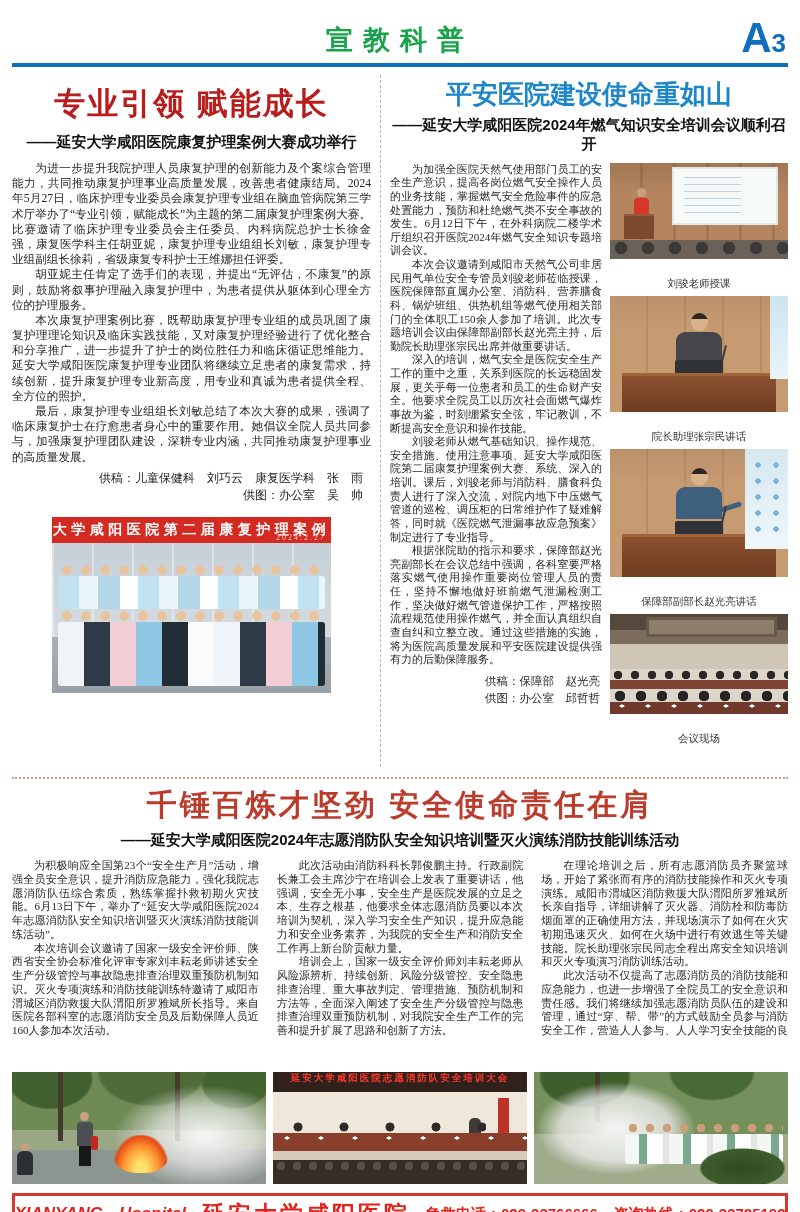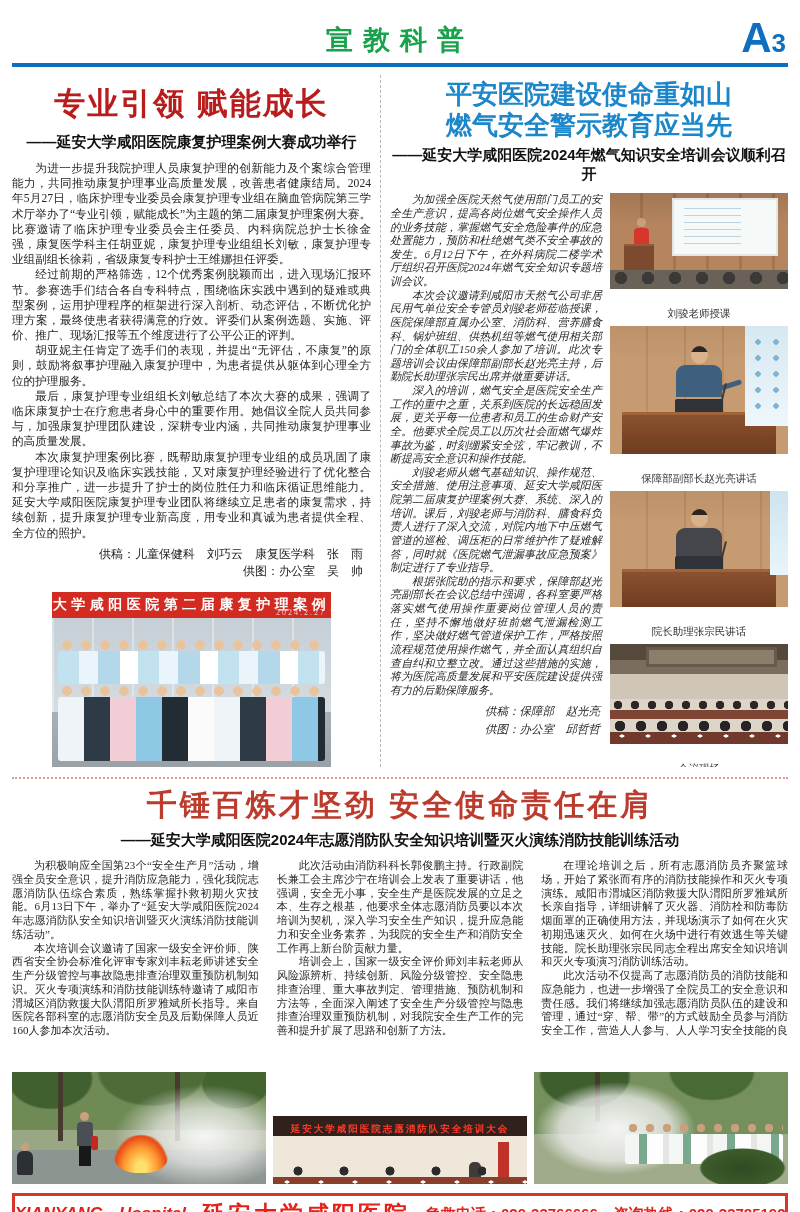--- a/index.html
+++ b/index.html
@@ -48,21 +48,21 @@
   .prow-back .bodies { height:33px; border-radius:3px;
     background: repeating-linear-gradient(90deg,#c2e2f0 0 21px,#e9f5fb 21px 40px,#b4d8ea 40px 62px,#ffffff 62px 80px); }
   .prow-front { top:66px; }
   .prow-front .bodies { height:64px; border-radius:3px;
     background: repeating-linear-gradient(90deg,#eef4f7 0 26px,#2e3b46 26px 52px,#f3cdd6 52px 78px,#8ec8e4 78px 104px,#222c35 104px 130px,#fbfbfb 130px 156px); }
 
   
   .t2 { font-family:"Liberation Sans","DejaVu Sans",sans-serif; font-weight:bold;
     font-size:26px; color:#1b86c9; text-align:center; line-height:1.18; margin:4px 0 6px; }
   .gas-row { display:flex; gap:8px; margin-top:2px; }
-  .gas-text { width:212px; font-size:11px; line-height:1.24;font-style:italic; }
+  .gas-text { width:212px; font-size:11px; line-height:1.24; }
   .gas-text p { margin:0; text-align:justify; text-indent:2em; }
   .gas-credits { margin-top:6px; text-align:right; font-size:11.5px; line-height:1.5; padding-right:2px; }
   .gas-photos { flex:1; display:flex; flex-direction:column; }
   .gas-photos figure { margin:0; }
   .cap { text-align:center; font-size:10.5px; color:#333; padding:18px 0 5px; }
 
   .rscene { position:relative; overflow:hidden; }
   .wood { background: linear-gradient(rgba(0,0,0,.10), rgba(0,0,0,0) 34%),
           repeating-linear-gradient(90deg,#b5855f 0 30px,#a5754f 30px 33px); }
   .wood-light { background: linear-gradient(rgba(0,0,0,.06), rgba(0,0,0,0) 30%),
@@ -140,21 +140,21 @@
   .fireL { position:absolute; left:40%; bottom:10%; width:54px; height:38px; border-radius:50% 50% 42% 42%;
     background: radial-gradient(ellipse at 50% 88%, #ffe06a 14%, #ff9630 45%, #e64a17 68%, rgba(180,40,10,0) 75%); }
   .fmanL { position:absolute; left:25%; bottom:16%; width:18px; }
   .fmanL .h { width:9px; height:9px; border-radius:50%; background:#caa07c; margin:0 auto; }
   .fmanL .b { width:16px; height:24px; background:#4a4f55; border-radius:4px 4px 0 0; margin:1px auto 0; }
   .fmanL .l { width:12px; height:20px; background:#17181a; margin:0 auto; }
   .extL { position:absolute; left:31%; bottom:30%; width:7px; height:14px; background:#c4281e; border-radius:2px; }
   .fman2L { position:absolute; left:2%; bottom:8%; width:16px; height:24px; background:#2c2f33; border-radius:6px 6px 2px 2px; }
   .fman2L::before { content:""; position:absolute; top:-8px; left:4px; width:8px; height:8px; border-radius:50%; background:#caa07c; }
 
-  .ledM { height:20px; background:#30211d; display:flex; align-items:flex-end; justify-content:center; overflow:hidden;margin-top:44px; }
+  .ledM { height:20px; background:#30211d; display:flex; align-items:flex-start; justify-content:center; overflow:hidden; }
   .ledM span { color:#ff3a2a; font-family:"Liberation Sans","DejaVu Sans",sans-serif; font-weight:bold;
     font-size:9.5px; letter-spacing:2px; white-space:nowrap; }
   .hallM { position:relative; height:92px;
     background: linear-gradient(180deg,#efe8da 0 46%, #e0d7c6 46% 60%, #d5cbb9 60%); }
   .flagM { position:absolute; right:7%; top:6%; width:11px; height:42%; background:#c03127; }
   .hrowM { position:absolute; top:32%; left:6%; right:16%; height:12px;
     background: radial-gradient(circle at 10px 6px, #2c2a2a 4.2px, rgba(0,0,0,0) 4.8px);
     background-size:46px 12px; background-repeat:repeat-x; }
   .tableM { position:absolute; top:45%; left:0; right:0; height:19%; background:#8a3f2c; }
   .tableM::after { content:""; position:absolute; inset:0;
@@ -201,24 +201,23 @@
   </div>
   <div class="blue-rule"></div>
 
   <div class="top-section">
 
     <div class="col-left">
       <h1 class="t1">专业引领  赋能成长</h1>
       <div class="sub">——延安大学咸阳医院康复护理案例大赛成功举行</div>
       <div class="body1">
         <p>为进一步提升我院护理人员康复护理的创新能力及个案综合管理能力，共同推动康复护理事业高质量发展，改善患者健康结局。2024年5月27日，临床护理专业委员会康复护理专业组在脑血管病院第三学术厅举办了“专业引领，赋能成长”为主题的第二届康复护理案例大赛。比赛邀请了临床护理专业委员会主任委员、内科病院总护士长徐金强，康复医学科主任胡亚妮，康复护理专业组组长刘敏，康复护理专业组副组长徐莉，省级康复专科护士王维娜担任评委。</p>
-        <p>经过前期的严格筛选，12个优秀案例脱颖而出，进入现场汇报环节。参赛选手们结合各自专科特点，围绕临床实践中遇到的疑难或典型案例，运用护理程序的框架进行深入剖析、动态评估，不断优化护理方案，最终使患者获得满意的疗效。评委们从案例选题、实施、评价、推广、现场汇报等五个维度进行了公平公正的评判。</p>
         <p>胡亚妮主任肯定了选手们的表现，并提出“无评估，不康复”的原则，鼓励将叙事护理融入康复护理中，为患者提供从躯体到心理全方位的护理服务。</p>
+        <p>本次康复护理案例比赛，既帮助康复护理专业组的成员巩固了康复护理理论知识及临床实践技能，又对康复护理经验进行了优化整合和分享推广，进一步提升了护士的岗位胜任力和临床循证思维能力。延安大学咸阳医院康复护理专业团队将继续立足患者的康复需求，持续创新，提升康复护理专业新高度，用专业和真诚为患者提供全程、全方位的照护。</p>
         <p>最后，康复护理专业组组长刘敏总结了本次大赛的成果，强调了临床康复护士在疗愈患者身心中的重要作用。她倡议全院人员共同参与，加强康复护理团队建设，深耕专业内涵，共同推动康复护理事业的高质量发展。</p>
-        <p>本次康复护理案例比赛，既帮助康复护理专业组的成员巩固了康复护理理论知识及临床实践技能，又对康复护理经验进行了优化整合和分享推广，进一步提升了护士的岗位胜任力和临床循证思维能力。延安大学咸阳医院康复护理专业团队将继续立足患者的康复需求，持续创新，提升康复护理专业新高度，用专业和真诚为患者提供全程、全方位的照护。</p>
       </div>
       <div class="credits">
         <div>供稿：儿童保健科　刘巧云　康复医学科　张　雨</div>
         <div>供图：办公室　吴　帅</div>
       </div>
 
       <figure class="photo">
         <div class="p1-banner">
           <span class="btxt">延安大学咸阳医院第二届康复护理案例大赛</span>
           <span class="bdate">2024.2.27</span>
@@ -233,21 +232,20 @@
             <div class="bodies"></div>
 
           </div>
         </div>
       </figure>
     </div>
 
     <div class="col-right">
       <h1 class="t2">
         <span>平安医院建设使命重如山</span><br>
-        <span>燃气安全警示教育应当先</span>
       </h1>
       <div class="sub">——延安大学咸阳医院2024年燃气知识安全培训会议顺利召开</div>
 
       <div class="gas-row">
         <div class="gas-text">
           <p>为加强全医院天然气使用部门员工的安全生产意识，提高各岗位燃气安全操作人员的业务技能，掌握燃气安全危险事件的应急处置能力，预防和杜绝燃气类不安全事故的发生。6月12日下午，在外科病院二楼学术厅组织召开医院2024年燃气安全知识专题培训会议。</p>
           <p>本次会议邀请到咸阳市天然气公司非居民用气单位安全专管员刘骏老师莅临授课，医院保障部直属办公室、消防科、营养膳食科、锅炉班组、供热机组等燃气使用相关部门的全体职工150余人参加了培训。此次专题培训会议由保障部副部长赵光亮主持，后勤院长助理张宗民出席并做重要讲话。</p>
           <p>深入的培训，燃气安全是医院安全生产工作的重中之重，关系到医院的长远稳固发展，更关乎每一位患者和员工的生命财产安全。他要求全院员工以历次社会面燃气爆炸事故为鉴，时刻绷紧安全弦，牢记教训，不断提高安全意识和操作技能。</p>
           <p>刘骏老师从燃气基础知识、操作规范、安全措施、使用注意事项、延安大学咸阳医院第二届康复护理案例大赛、系统、深入的培训。课后，刘骏老师与消防科、膳食科负责人进行了深入交流，对院内地下中压燃气管道的巡检、调压柜的日常维护作了疑难解答，同时就《医院燃气泄漏事故应急预案》制定进行了专业指导。</p>
           <p>根据张院助的指示和要求，保障部赵光亮副部长在会议总结中强调，各科室要严格落实燃气使用操作重要岗位管理人员的责任，坚持不懈地做好班前燃气泄漏检测工作，坚决做好燃气管道保护工作，严格按照流程规范使用操作燃气，并全面认真组织自查自纠和立整立改。通过这些措施的实施，将为医院高质量发展和平安医院建设提供强有力的后勤保障服务。</p>
@@ -266,49 +264,49 @@
                   <div class="h"></div>
                   <div class="b"></div>
                 </div>
               <div class="logoA"></div>
               <div class="audA"></div>
             </div>
             <figcaption class="cap">刘骏老师授课</figcaption>
           </figure>
 
           <figure>
+            <div class="rscene wood-light sceneB">
+              <div class="manB">
+                  <div class="h"></div>
+                  <div class="b"></div>
+                </div>
+              <div class="micB"></div>
+              <div class="lapB"></div>
+              <div class="podB"></div>
+              <div class="slivB"></div>
+            </div>
+            <figcaption class="cap">院长助理张宗民讲话</figcaption>
+          </figure>
+
+          <figure>
             <div class="rscene wood-light sceneB sceneC">
               <div class="manB manC">
                   <div class="h"></div>
                   <div class="b"></div>
                 </div>
               <div class="armC"></div>
               <div class="micB"></div>
               <div class="lapB"></div>
               <div class="podB"></div>
               <div class="slivC"></div>
             </div>
             <figcaption class="cap">保障部副部长赵光亮讲话</figcaption>
           </figure>
 
           <figure>
-            <div class="rscene wood-light sceneB">
-              <div class="manB">
-                  <div class="h"></div>
-                  <div class="b"></div>
-                </div>
-              <div class="micB"></div>
-              <div class="lapB"></div>
-              <div class="podB"></div>
-              <div class="slivB"></div>
-            </div>
-            <figcaption class="cap">院长助理张宗民讲话</figcaption>
-          </figure>
-
-          <figure>
             <div class="rscene sceneD">
               <div class="ceilD"></div>
               <div class="hrow1D"></div>
               <div class="tbl1D"></div>
               <div class="hrow2D"></div>
               <div class="tbl2D"></div>
             </div>
             <figcaption class="cap">会议现场</figcaption>
           </figure>
         </div>

